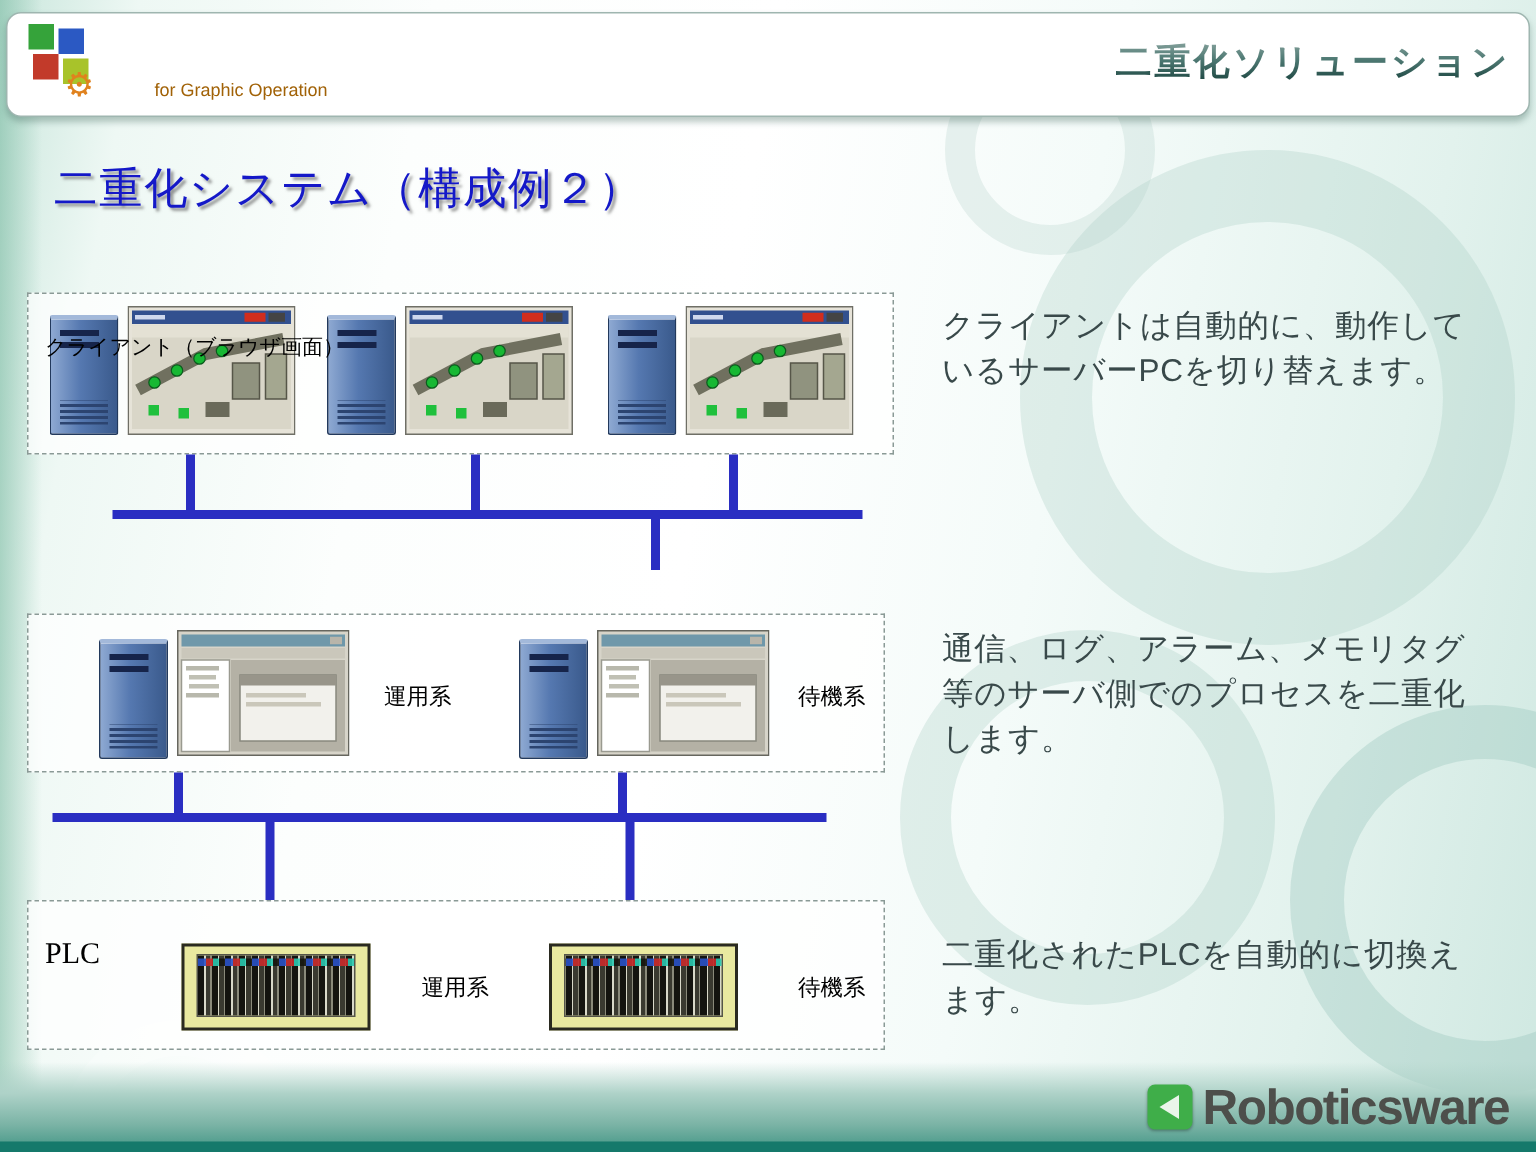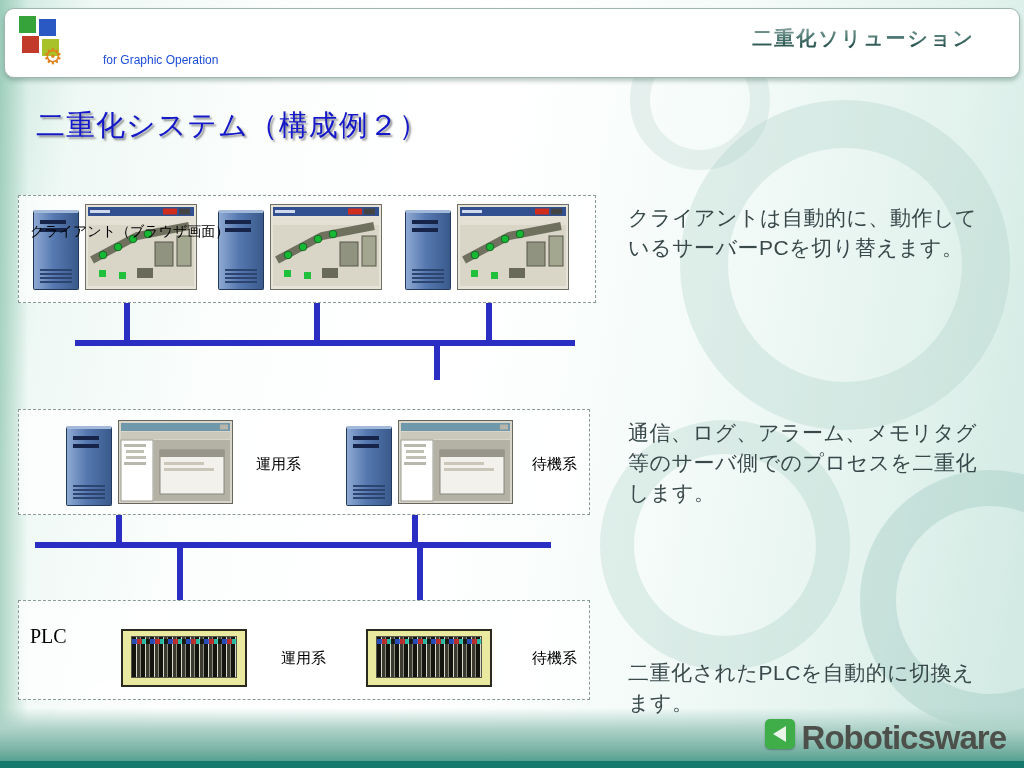--- a/index.html
+++ b/index.html
@@ -27,22 +27,22 @@
   .header-band { position:absolute; left:4px; top:8px; width:1016px; height:70px; background:#fff;
     border:1px solid #9fb6b0; border-radius:10px; box-shadow:0 3px 4px rgba(60,100,90,.35); z-index:3; }
   .logo-mark { position:absolute; left:14px; top:7px; width:54px; height:56px; }
   .logo-sq { position:absolute; width:17px; height:17px; }
   .sq-green  { left:0;  top:0;  background:#35a33a; }
   .sq-blue   { left:20px; top:3px;  background:#2b59c3; }
   .sq-red    { left:3px;  top:20px; background:#c23a2a; }
   .sq-yellow { left:23px; top:23px; background:#a8c32a; }
   .logo-gear { position:absolute; left:24px; top:30px; font-size:22px; line-height:22px; color:#e0821e; }
   .logo-title { position:absolute; left:78px; top:11px; font-size:25px; font-weight:bold; color:#5d7fa6; }
-  .logo-subtitle { position:absolute; left:98px; top:44px; font-size:12px; color:#1d4ed8; }
-  .slide-title { position:absolute; right:44px; top:16px; font-size:20px; font-weight:bold;
+  .logo-subtitle { position:absolute; left:98px; top:44px; font-size:12px; color:#a16207; }
+  .slide-title { position:absolute; right:12px; top:16px; font-size:24px; font-weight:bold;
     letter-spacing:2px; color:#2c5a54; }
   @supports ((-webkit-background-clip:text) or (background-clip:text)) {
     .slide-title { background:linear-gradient(180deg,#93aba6 0%,#4f7a74 45%,#143d38 100%);
       -webkit-background-clip:text; background-clip:text; color:transparent; }
   }
 
   
   .heading { position:absolute; left:36px; top:106px; font-size:29px; font-weight:normal; color:#1418c8;
     text-shadow:2px 2px 2px rgba(110,110,110,.75); letter-spacing:1px; z-index:2; }
 
@@ -101,24 +101,24 @@
   .v-s1 { left:116px; top:515px; width:6px; height:28px; }
   .v-s2 { left:412px; top:515px; width:6px; height:28px; }
   .v-p1 { left:177px; top:548px; width:6px; height:52px; }
   .v-p2 { left:417px; top:548px; width:6px; height:52px; }
 
   
   .note { position:absolute; left:628px; width:352px; font-size:21px; line-height:1.42;
     color:#39494a; letter-spacing:.5px; z-index:2; }
   .note-client { top:203px; }
   .note-server { top:418px; }
-  .note-plc    { top:622px;margin-top:36px; }
-
-  
-  .brand { position:absolute; right:18px; bottom:11px; display:flex; z-index:3; }
+  .note-plc    { top:622px; }
+
+  
+  .brand { position:absolute; right:18px; bottom:11px; display:flex; align-items:center; z-index:3; }
   .brand-icon { width:30px; height:30px; background:#3fae49; border-radius:5px; margin-right:7px;
     position:relative; box-shadow:0 1px 2px rgba(0,0,0,.3); }
   .brand-icon::before { content:""; position:absolute; left:8px; top:7px; width:0; height:0;
     border-right:13px solid #eaf5ea; border-top:8px solid transparent; border-bottom:8px solid transparent; }
   .brand-text { font-size:33px; font-weight:bold; color:#4d4f4b; letter-spacing:-1px; }
 
   svg { overflow:visible; }
 </style>
 </head>
 <body>

